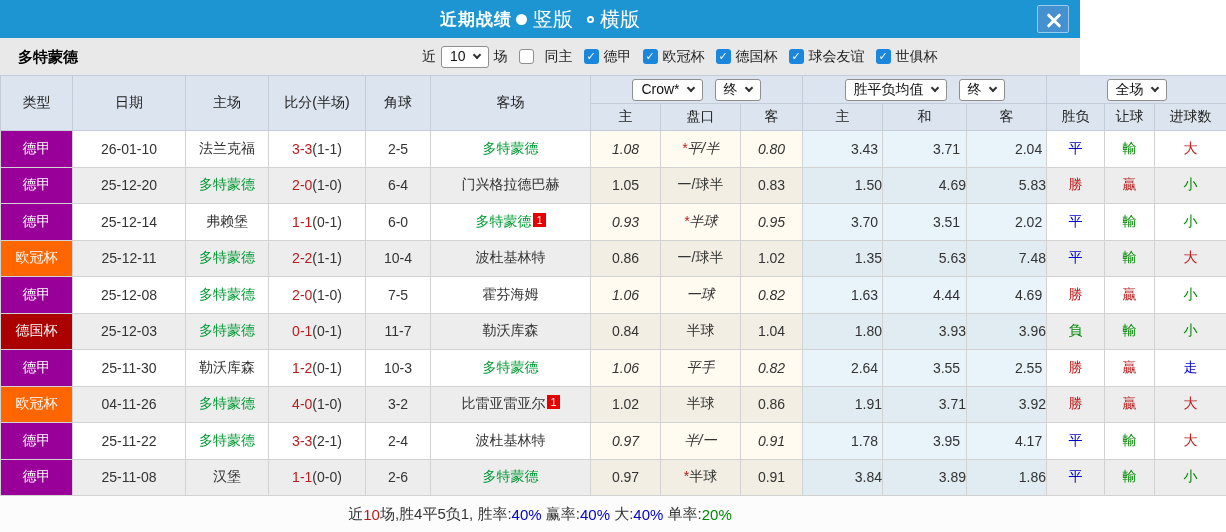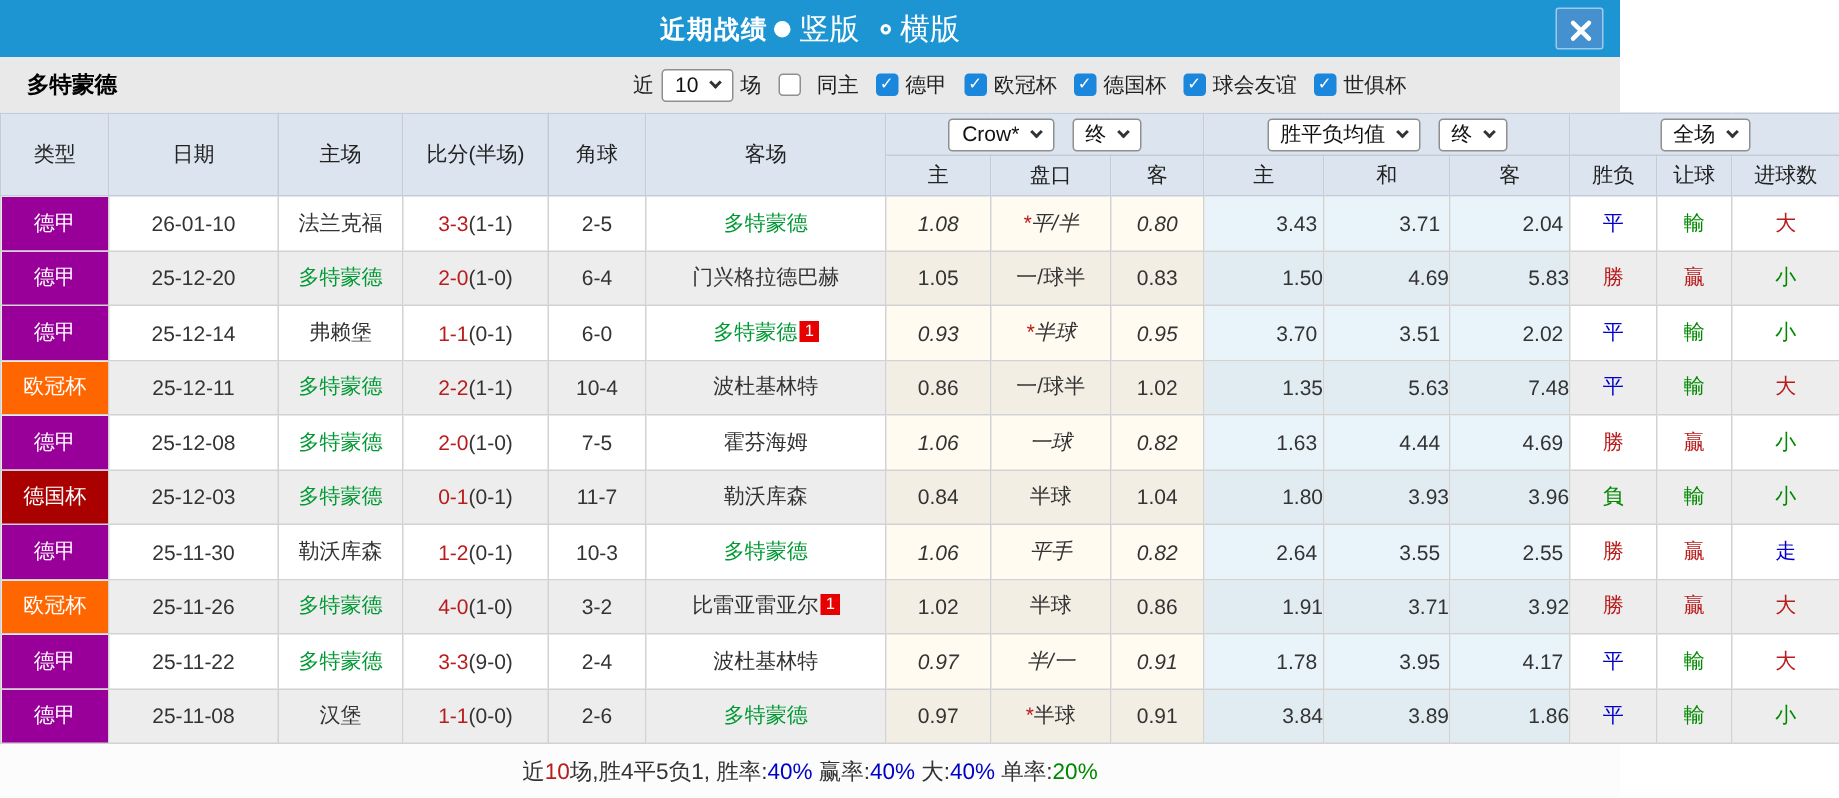--- a/index.html
+++ b/index.html
@@ -300,40 +300,40 @@
           <td class="crow">0.82</td>
           <td class="avg grp">2.64</td>
           <td class="avg">3.55</td>
           <td class="avg">2.55</td>
           <td class="grp t-red">勝</td>
           <td class="t-red">贏</td>
           <td class="t-blue">走</td>
         </tr>
         <tr class="even">
           <td class="badge bg-orange">欧冠杯</td>
-          <td>25-11-26</td>
+          <td>04-11-26</td>
           <td class="t-team">多特蒙德</td>
           <td><span class="t-red">4-0</span><span class="t-dark">(1-0)</span></td>
           <td>3-2</td>
           <td class="t-dark"><span>比雷亚雷亚尔</span><span class="mark">1</span></td>
           <td class="crow grp">1.02</td>
           <td class="crow"><span class="t-dark">半球</span></td>
           <td class="crow">0.86</td>
           <td class="avg grp">1.91</td>
           <td class="avg">3.71</td>
           <td class="avg">3.92</td>
           <td class="grp t-red">勝</td>
           <td class="t-red">贏</td>
           <td class="t-red">大</td>
         </tr>
         <tr class="odd">
           <td class="badge bg-purple">德甲</td>
           <td>25-11-22</td>
           <td class="t-team">多特蒙德</td>
-          <td><span class="t-red">3-3</span><span class="t-dark">(9-0)</span></td>
+          <td><span class="t-red">3-3</span><span class="t-dark">(2-1)</span></td>
           <td>2-4</td>
           <td class="t-dark"><span>波杜基林特</span></td>
           <td class="crow grp">0.97</td>
           <td class="crow"><span class="t-dark">半/一</span></td>
           <td class="crow">0.91</td>
           <td class="avg grp">1.78</td>
           <td class="avg">3.95</td>
           <td class="avg">4.17</td>
           <td class="grp t-blue">平</td>
           <td class="t-green">輸</td>

